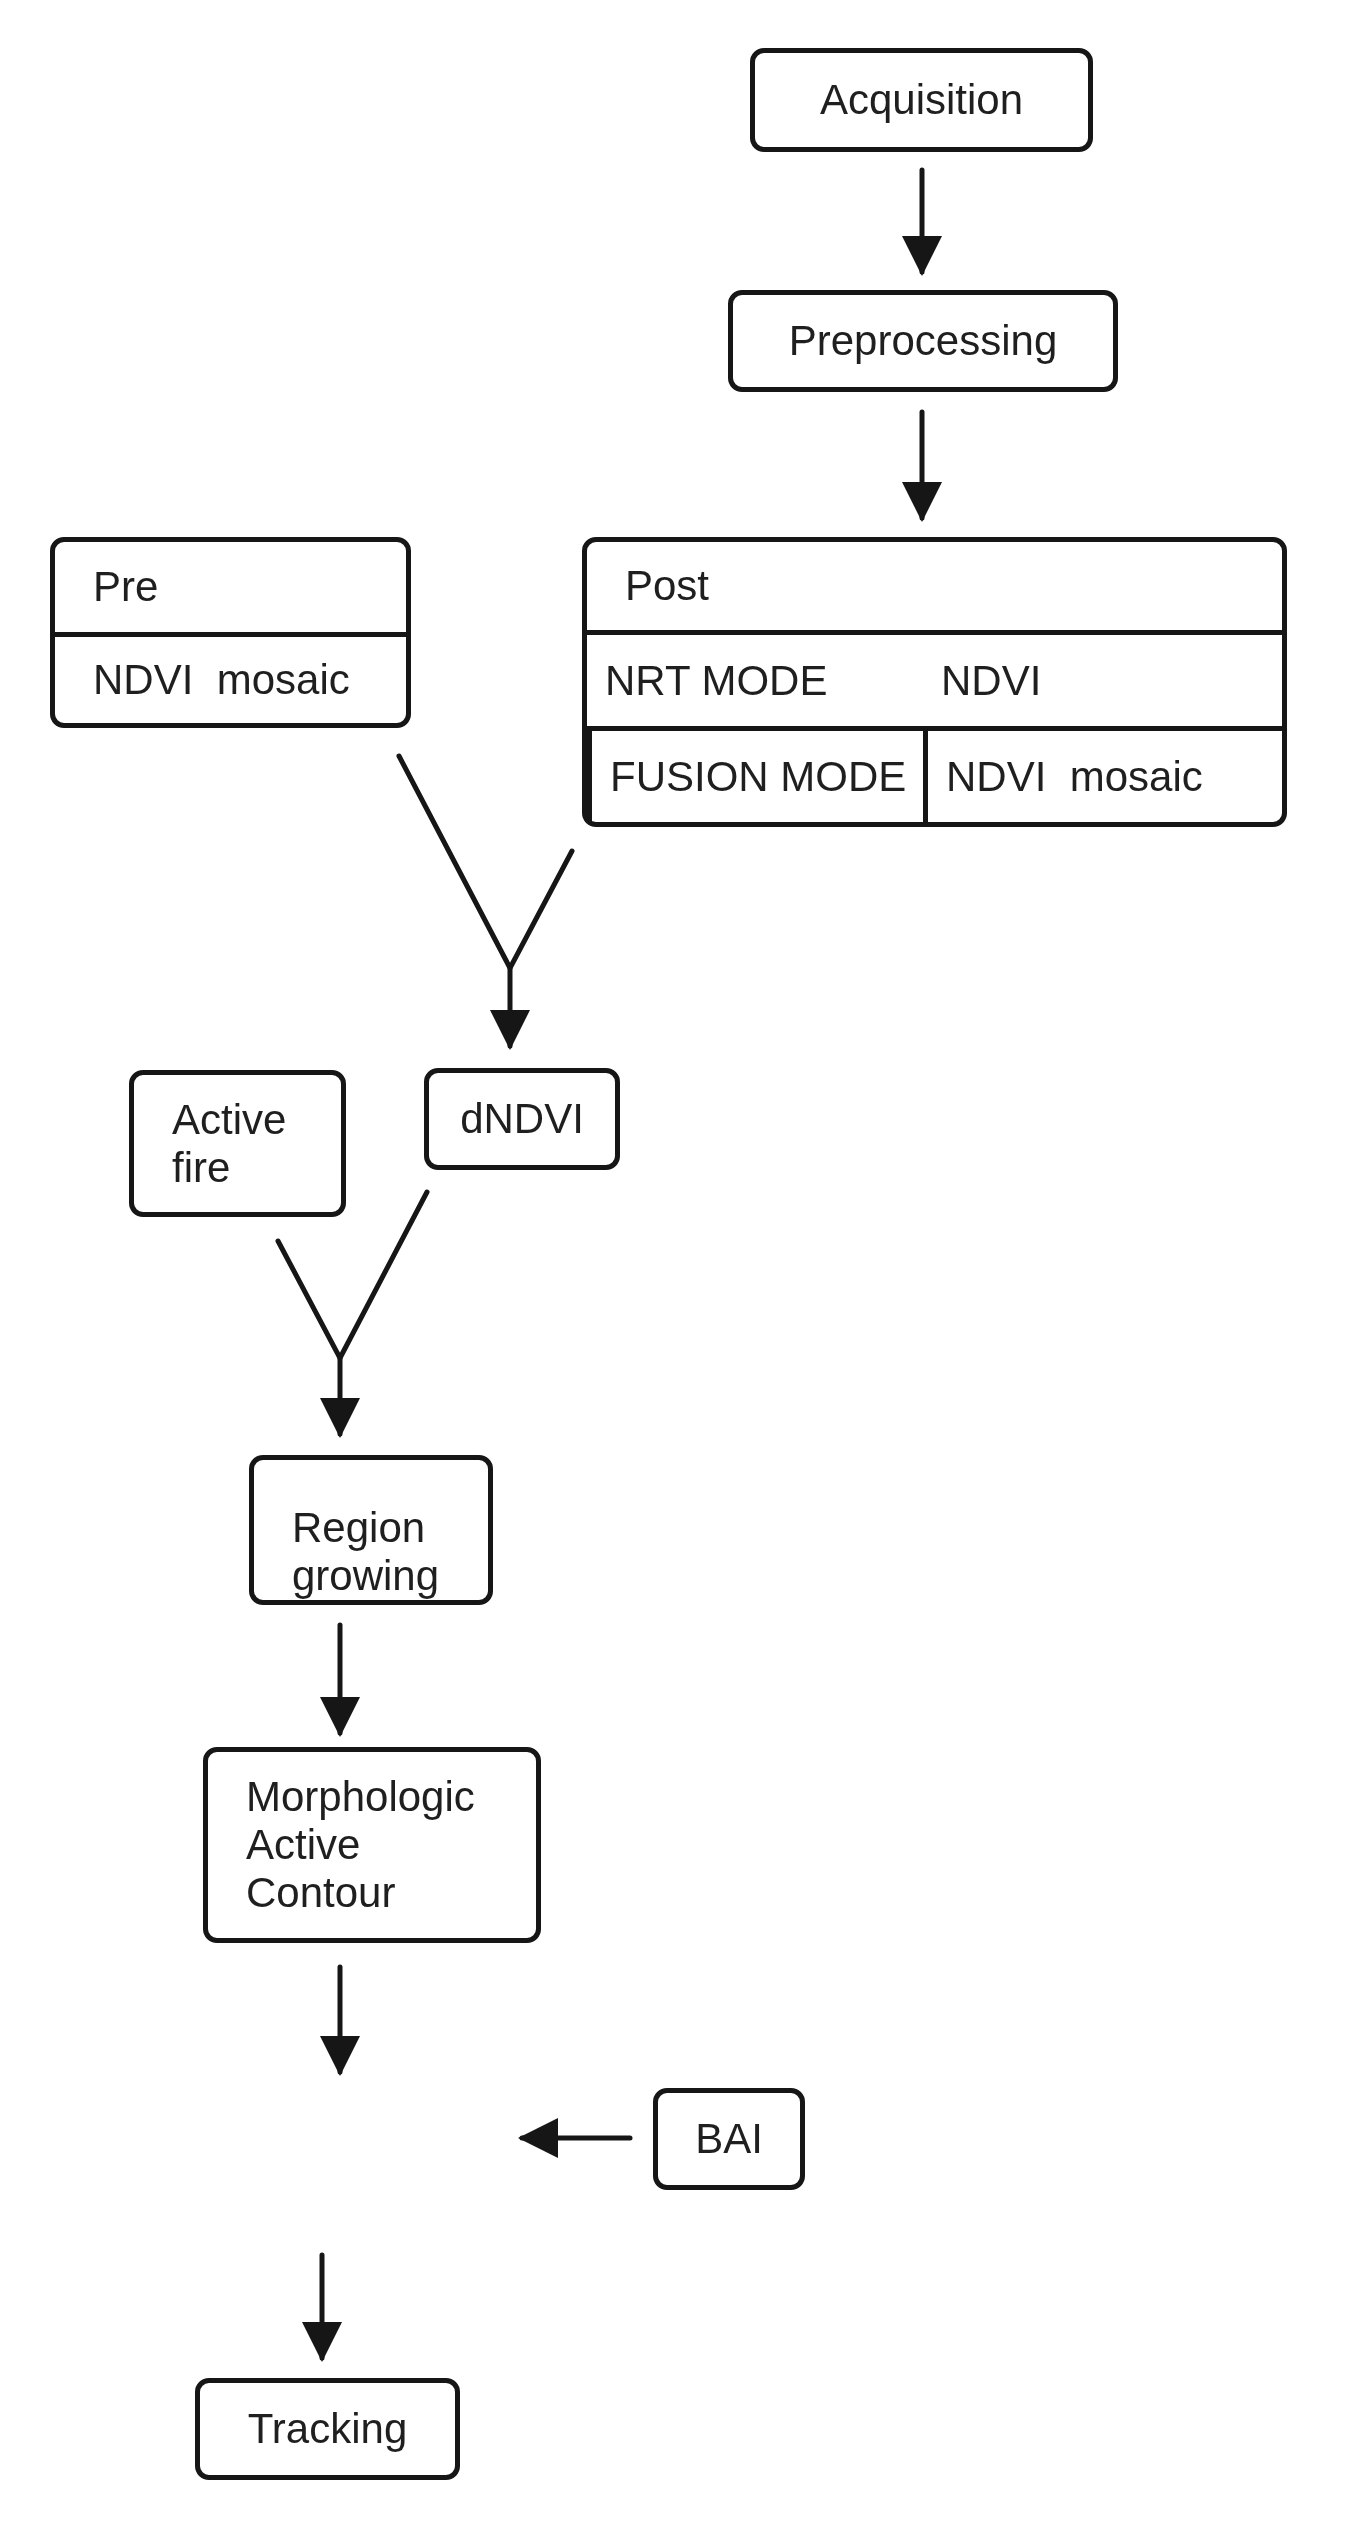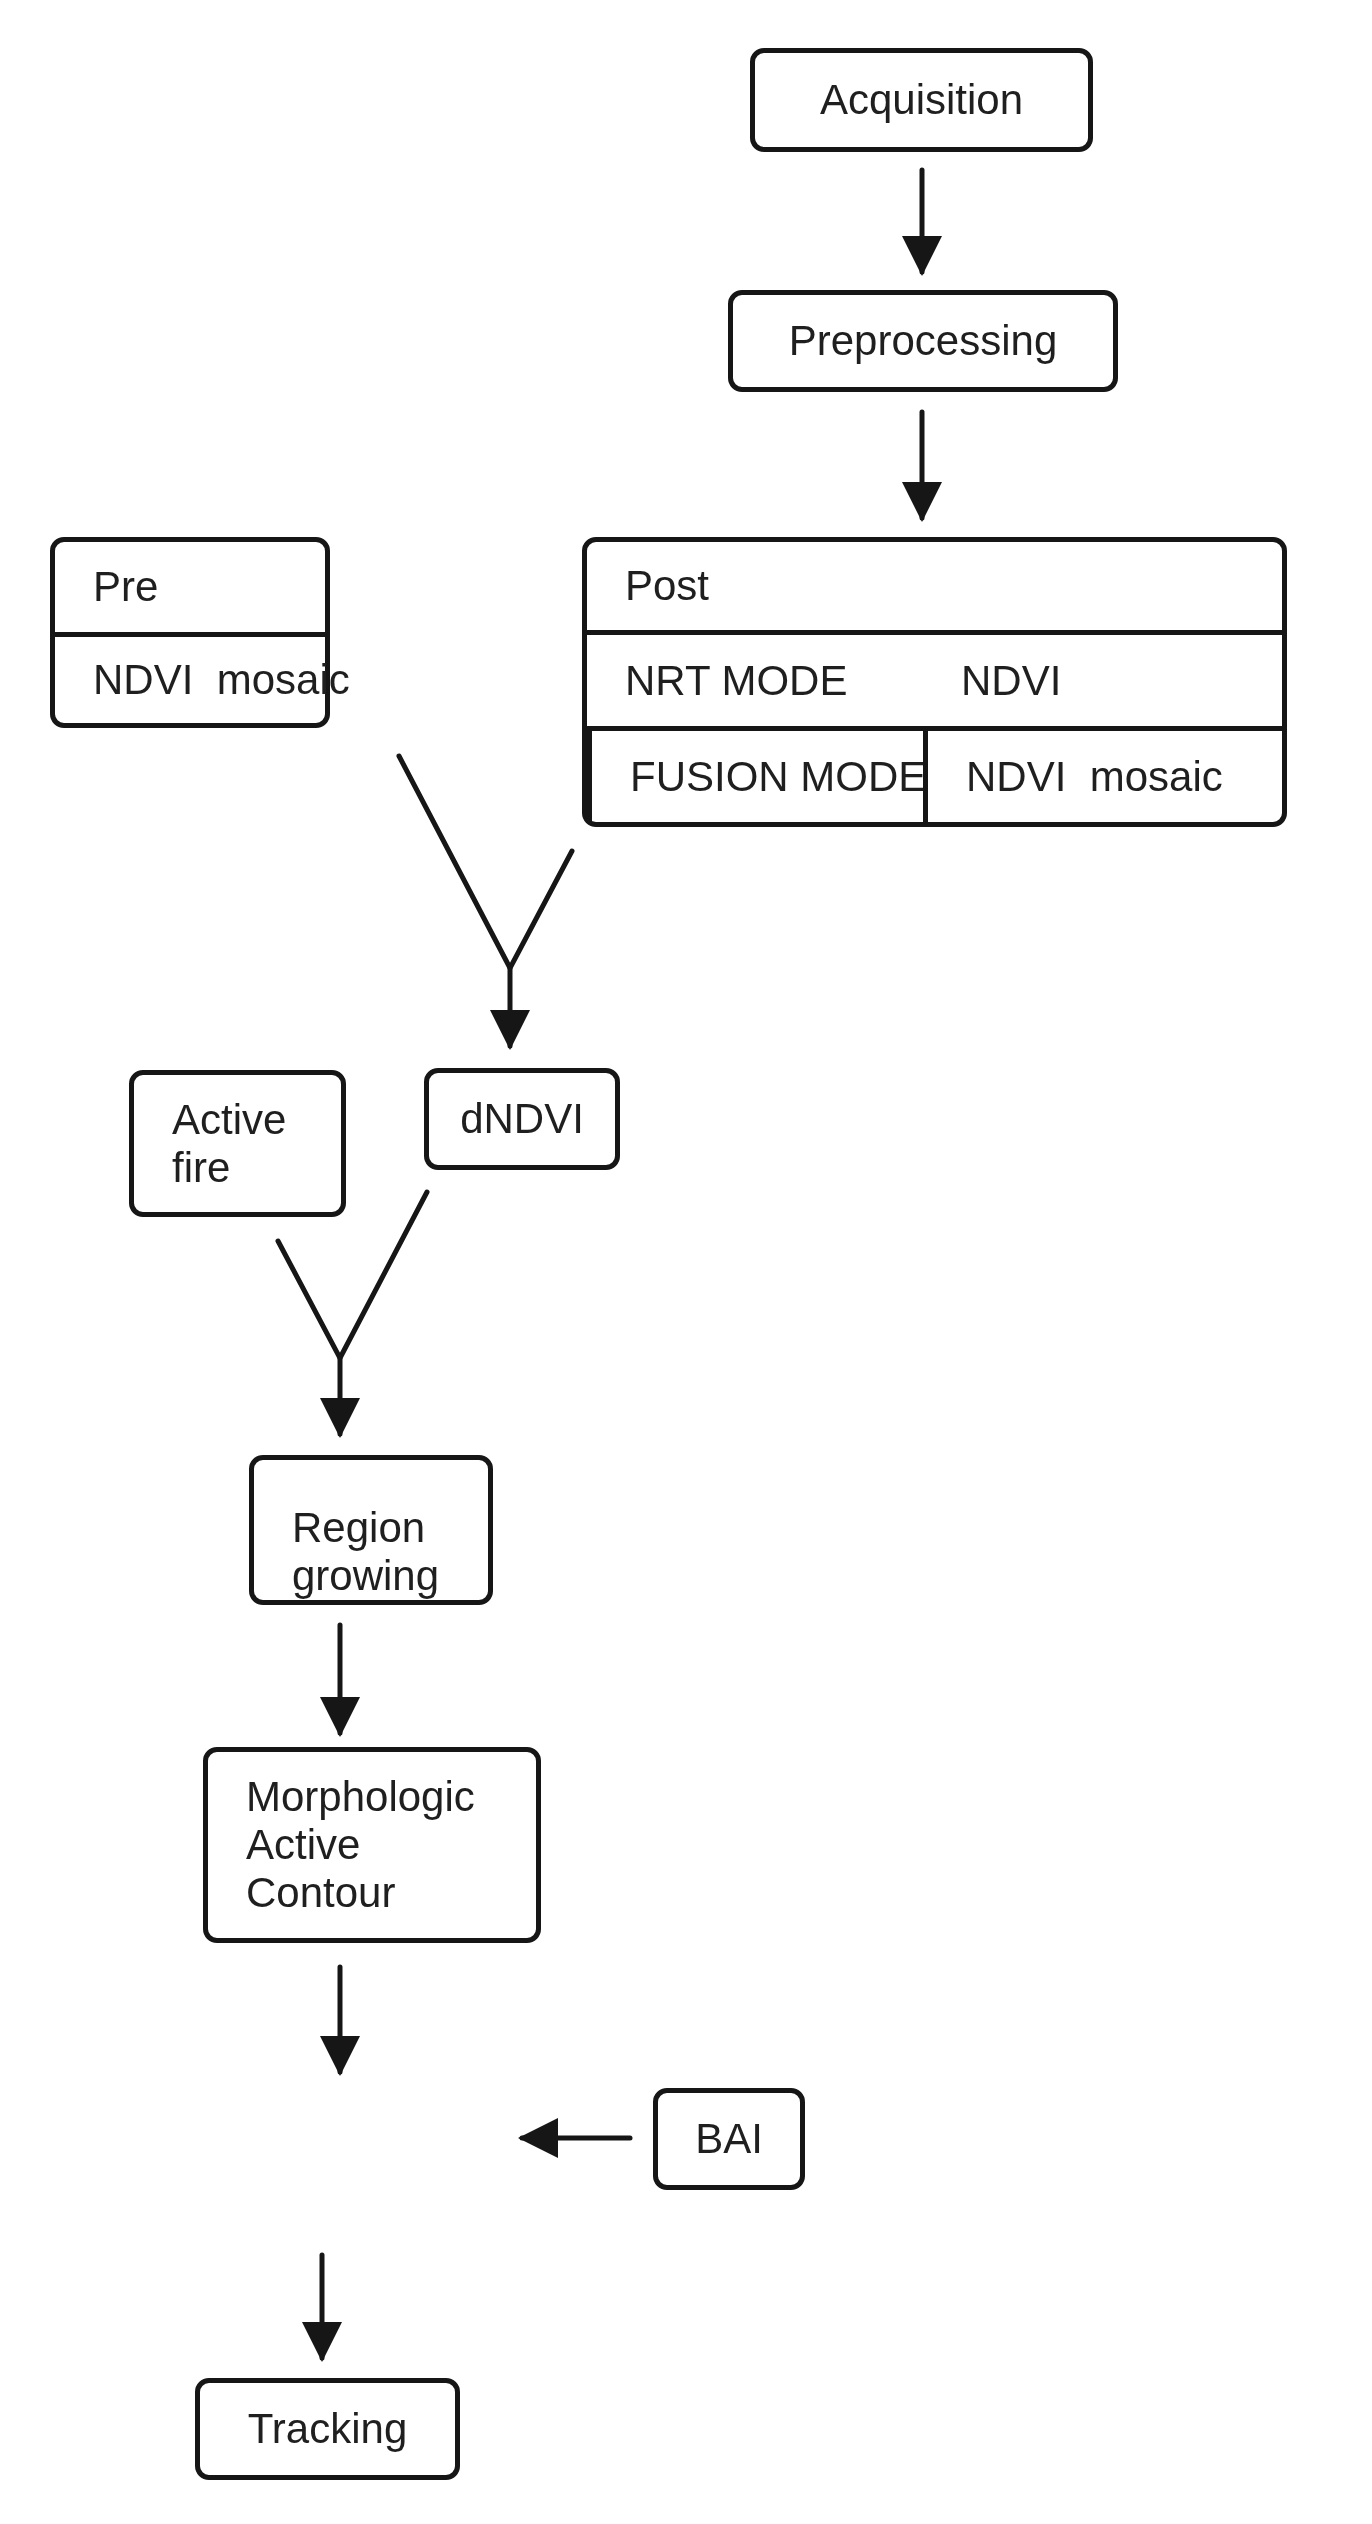--- a/index.html
+++ b/index.html
@@ -51,21 +51,21 @@
   .tdivide{border-top:5px solid #161616;}
   .post-grid{
     display:grid;
     grid-template-columns:336px 1fr;
     box-sizing:border-box;
   }
   .pcell{
     box-sizing:border-box;
     display:flex;
     align-items:center;
-    padding-left:38px;
+    padding-left:18px;
     border-top:5px solid #161616;
   }
   .pcell.colsep{border-left:5px solid #161616;}
 </style>
 </head>
 <body>
 
 <div class="canvas">
 
   <svg class="arrow-layer" width="1372" height="2524" viewBox="0 0 1372 2524" fill="none" xmlns="http://www.w3.org/2000/svg">
@@ -89,21 +89,21 @@
   </svg>
 
   <div class="node center" style="left:750px; top:48px; width:343px; height:104px;">
     <span>Acquisition</span>
   </div>
 
   <div class="node center" style="left:728px; top:290px; width:390px; height:102px;">
     <span>Preprocessing</span>
   </div>
 
-  <div class="node tbl" style="left:50px; top:537px; width:280px; height:191px;">
+  <div class="node tbl" style="left:50px; top:537px; width:361px; height:191px;">
     <div class="trow" style="height:90px;">
       <span>Pre</span>
     </div>
     <div class="trow tdivide" style="flex:1;">
       <span>NDVI  mosaic</span>
     </div>
   </div>
 
   <div class="node tbl" style="left:582px; top:537px; width:705px; height:290px;">
     <div class="trow" style="height:90px;">

